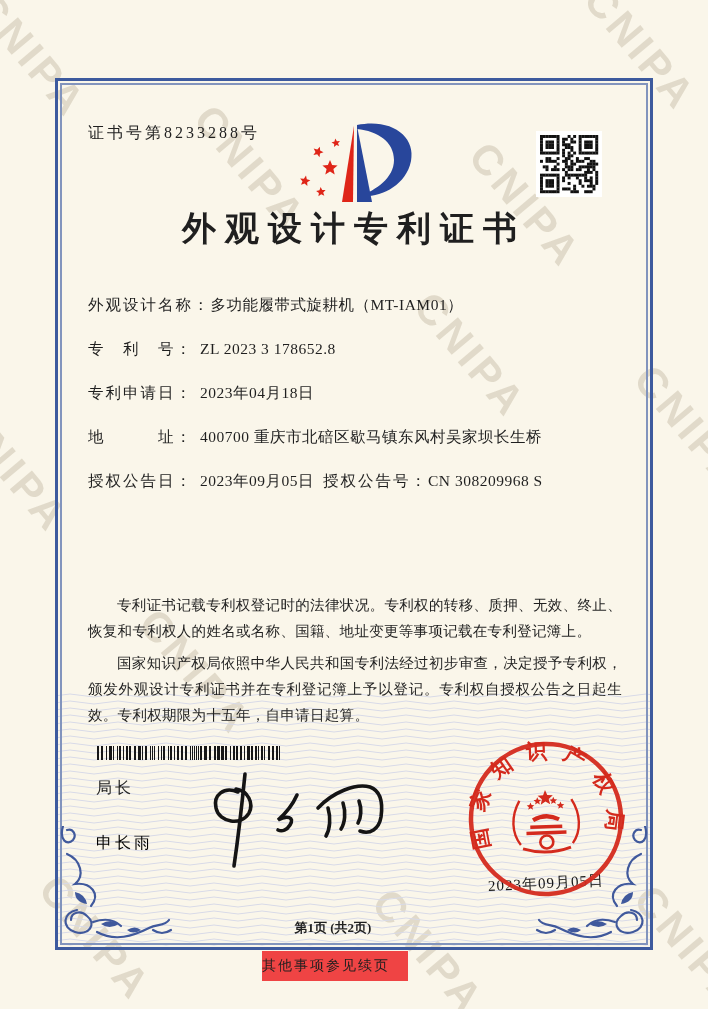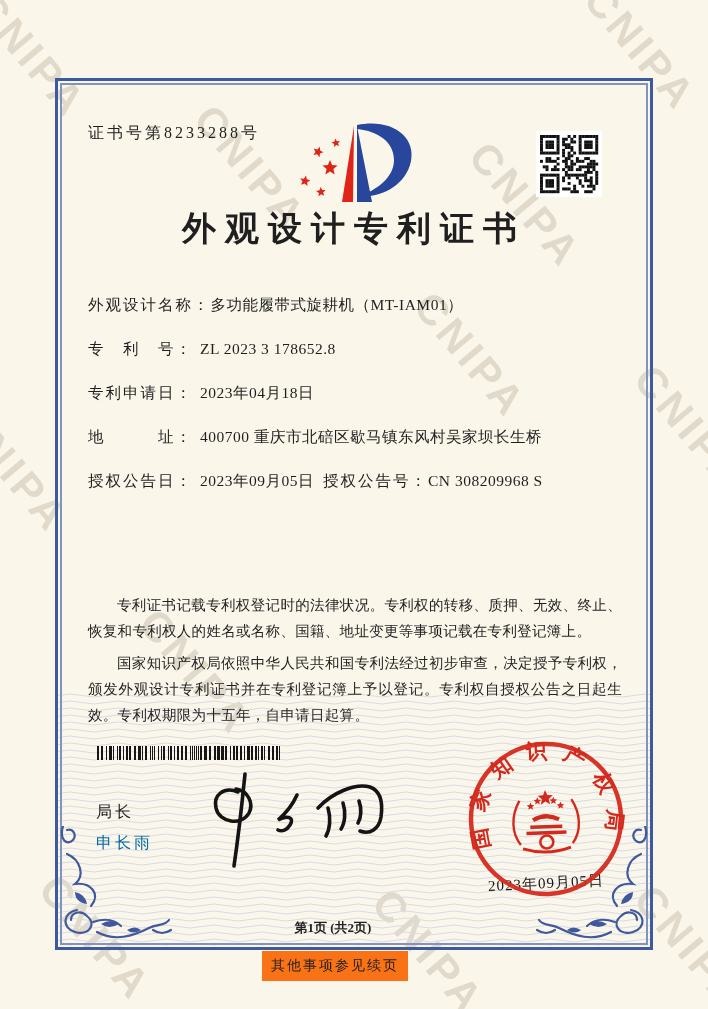--- a/index.html
+++ b/index.html
@@ -20,31 +20,31 @@
          font-size:34px;font-weight:bold;letter-spacing:9px;}
   .fields{position:absolute;left:88px;top:295px;width:545px;font-size:15.5px;}
   .frow{height:44px;line-height:20px;position:relative;}
   .flabel{display:inline-block;min-width:112px;letter-spacing:2px;}
   .fvalue{letter-spacing:0.5px;text-align:right;}
   .grant2{position:absolute;left:235px;top:0;}
   .paras{position:absolute;left:88px;top:592px;width:534px;font-size:14.5px;
          line-height:26.3px;letter-spacing:0.3px;text-align:justify;}
   .paras p{margin:0 0 5px 0;text-indent:2em;}
   .barcode{position:absolute;left:97px;top:746px;}
-  .dir-title{position:absolute;left:96px;top:802px;font-family:Liberation Mono, monospace;
+  .dir-title{position:absolute;left:96px;top:778px;font-family:Liberation Mono, monospace;
          font-size:16px;letter-spacing:3px;color:#222;}
   .dir-name{position:absolute;left:96px;top:833px;font-family:"Liberation Sans","DejaVu Sans",sans-serif;
-         font-size:16px;letter-spacing:3px;color:#0369a1;}
+         font-size:16px;letter-spacing:3px;color:#000000;}
   .sig{position:absolute;left:200px;top:770px;}
   .seal-date{position:absolute;left:466px;top:874px;width:160px;text-align:center;
          font-size:15px;letter-spacing:1px;color:#161616;transform:rotate(-3deg);}
   .seal{position:absolute;left:465px;top:738px;transform:rotate(-2deg);}
   .page-info{position:absolute;left:233px;top:919px;width:200px;text-align:center;font-size:13px;font-weight:bold;}
-  .cont-box{position:absolute;left:262px;top:951px;width:146px;height:30px;background:#f97316;
-         text-align:center;line-height:30px;font-size:14px;letter-spacing:2px;}
+  .cont-box{position:absolute;left:262px;top:951px;width:146px;height:30px;background:#ef4444;
+         text-align:left;line-height:30px;font-size:14px;letter-spacing:2px;}
   .flourish{position:absolute;}
 </style>
 </head>
 <body>
 
 <div class="page">
 
   <span class="wm" style="left:30px;top:55px">CNIPA</span>
   <span class="wm" style="left:250px;top:168px">CNIPA</span>
   <span class="wm" style="left:640px;top:48px">CNIPA</span>

